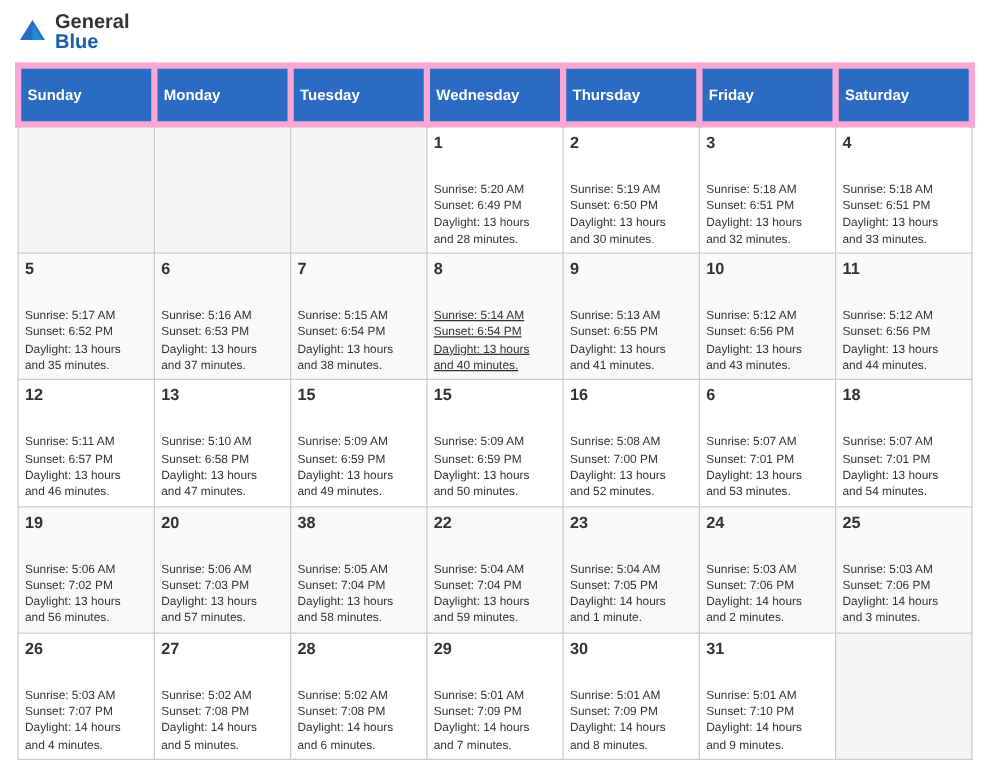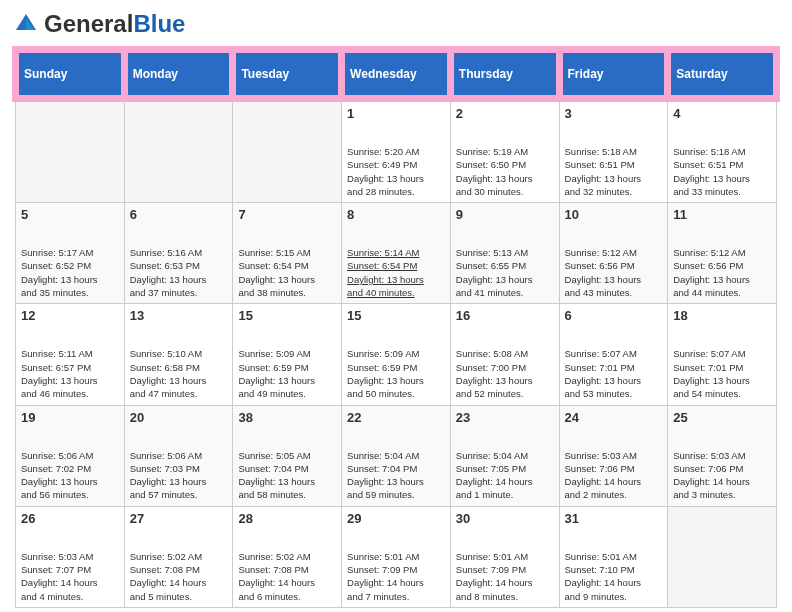--- a/index.html
+++ b/index.html
@@ -20,22 +20,23 @@
       align-items: flex-start;
       margin-bottom: 8px;
     }
     .logo {
       display: flex;
       align-items: center;
       gap: 4px;
     }
     .logo-text {
       display: flex;
+      flex-direction: column;
       font-weight: bold;
-      font-size: 24px;
+      font-size: 16px;
       line-height: 1;
     }
     .logo-general { color: #333; }
     .logo-blue { color: #1a5fad; }
     .logo-icon {
       width: 28px;
       height: 28px;
     }
     .title-block {
       text-align: right;
@@ -54,21 +55,21 @@
       border-collapse: collapse;
       table-layout: fixed;
     }
     .calendar th {
       background-color: #2a6cc4;
       color: #fff;
       text-align: left;
       padding: 14px 5px;
       font-size: 12px;
       font-weight: bold;
-      border: 7px solid #f9a8d4;
+      border: 5px solid #f9a8d4;
     }
     .calendar td {
       border: 1px solid #ccc;
       vertical-align: top;
       padding: 4px 5px;
       height: 82px;
       background: #fff;
       font-size: 10px;
       color: #333;
     }

